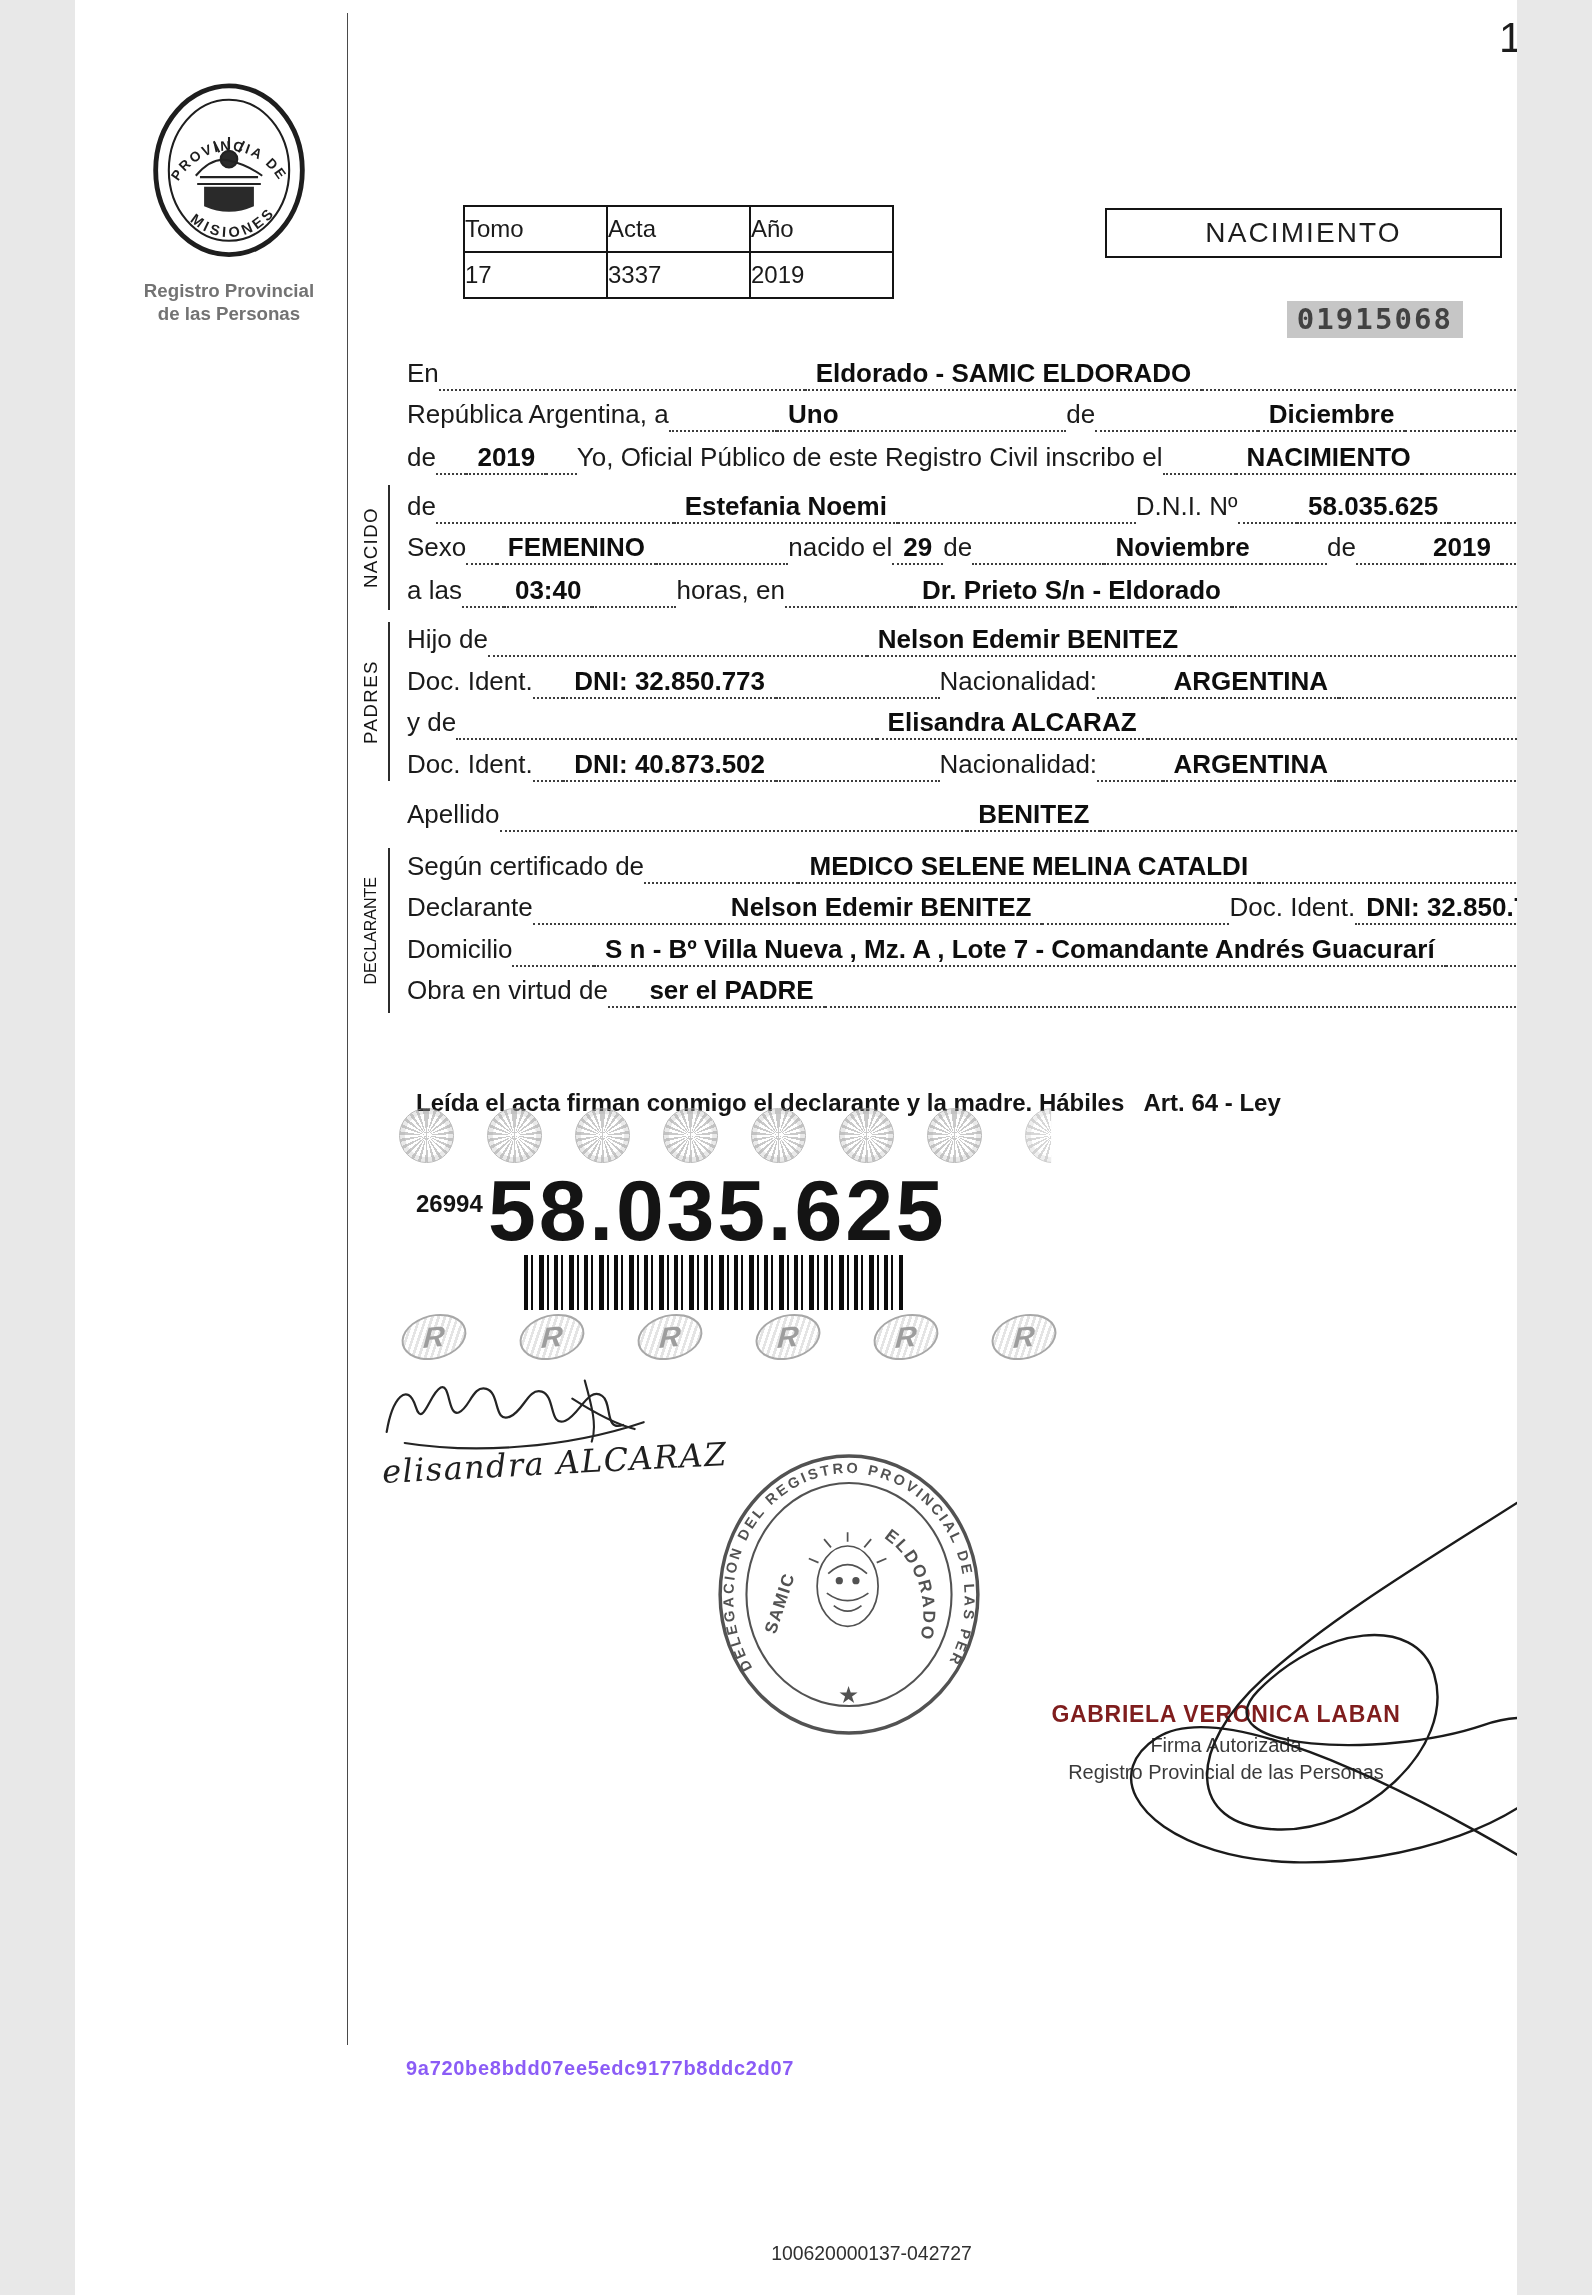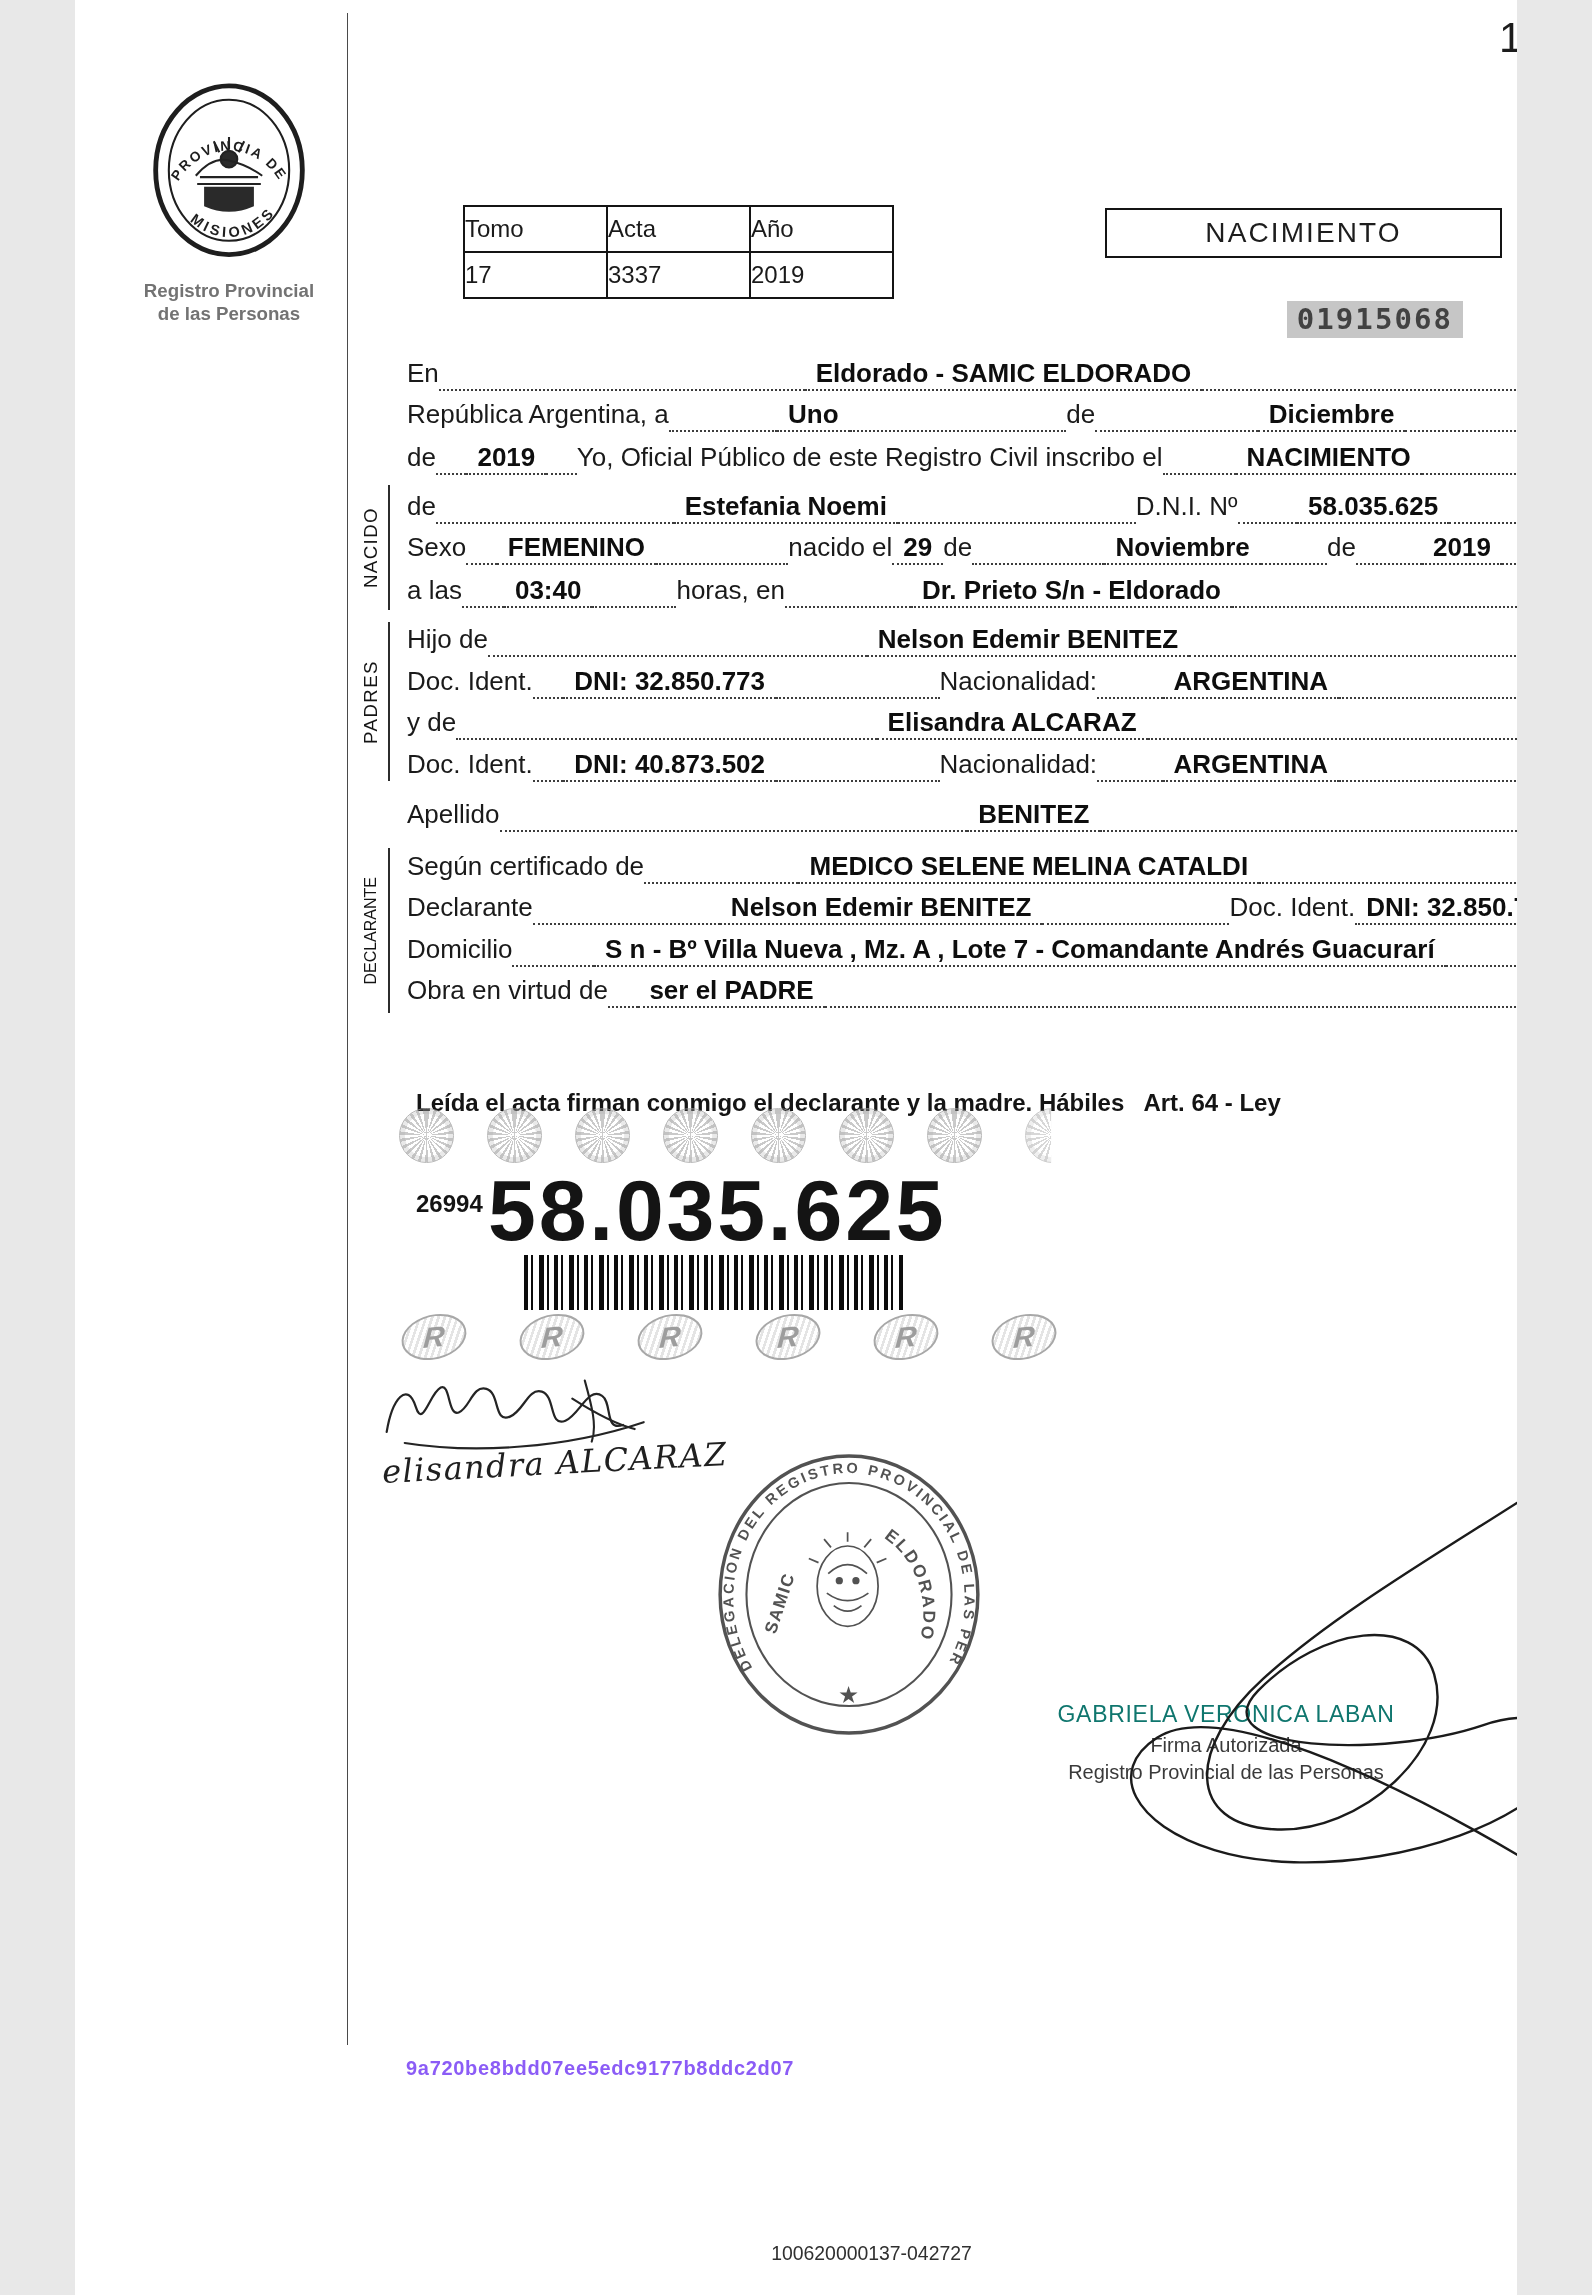--- a/index.html
+++ b/index.html
@@ -78,21 +78,21 @@
     font-size:29px; opacity:.85;
     background:repeating-linear-gradient(105deg, rgba(140,140,140,.28) 0 2.8px, transparent 2.8px 6.2px); }
 
   .sig1 { position:absolute; left:302px; top:1357px; }
   .hand { position:absolute; left:307px; top:1444px; font-family:"DejaVu Serif", serif;
     font-style:italic; font-size:32px; transform:rotate(-3deg); color:#202020; letter-spacing:1.4px; }
 
   .stamp { position:absolute; left:634px; top:1449px; opacity:.88; }
 
   .auth { position:absolute; left:950px; top:1701px; width:402px; text-align:center; color:#3a3a3a; }
-  .auth .name { font-size:23px; font-weight:normal; color:#0f766e; letter-spacing:0.7px; }
+  .auth .name { font-size:23px; font-weight:bold; color:#7f1d1d; letter-spacing:0.7px; }
   .auth .role { font-size:20px; margin-top:5.5px; }
   .auth .org2 { font-size:20px; margin-top:4.2px; }
 
   .flourish { position:absolute; left:949px; top:1433px; }
 
   .hash { position:absolute; left:331px; top:2057px; font-size:20px; font-weight:bold;
     letter-spacing:0.7px; color:#8b5cf6; }
   .code { position:absolute; left:0; top:2242px; width:1593px; text-align:center;
     font-size:19.4px; color:#303030; }
 </style>

